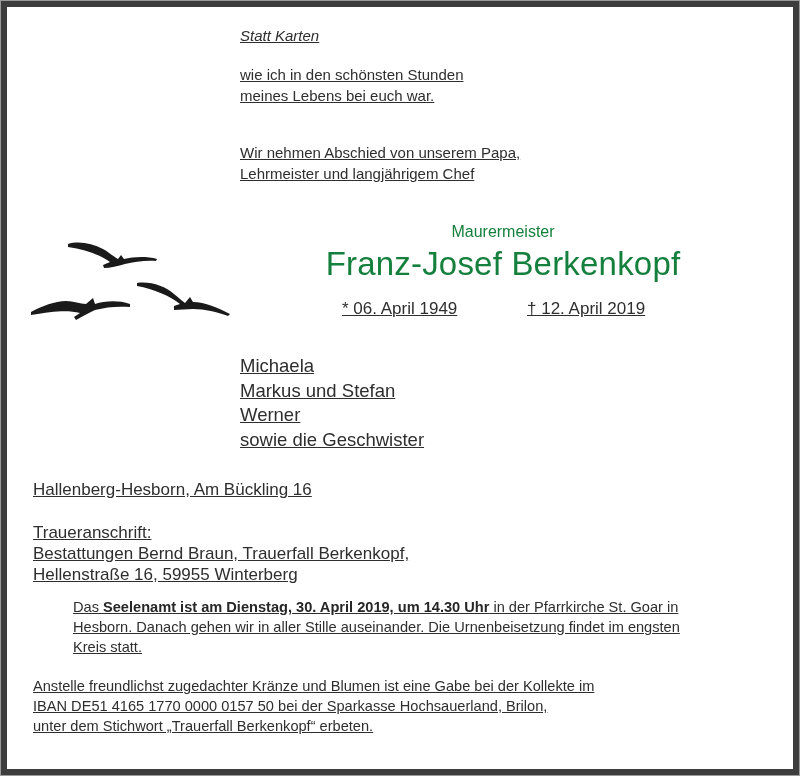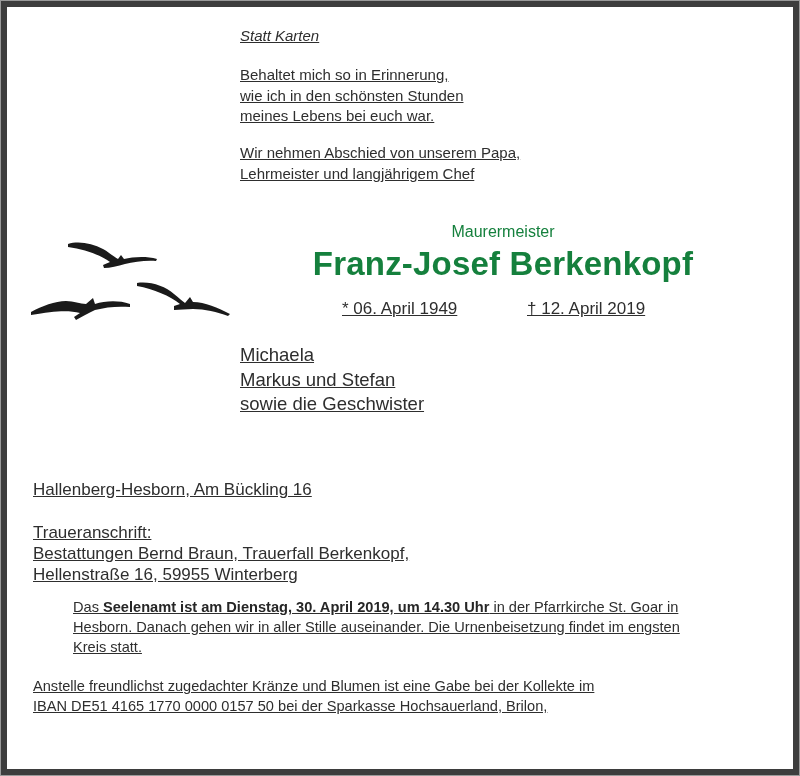--- a/index.html
+++ b/index.html
@@ -17,38 +17,37 @@
     color: #2e2e2e;
     text-decoration: underline;
   }
   .small { font-size: 15px; line-height: 20.5px; }
   .italic { font-style: italic; }
   .mid { font-size: 16px; }
   .big { font-size: 18.5px; line-height: 24.5px; }
   .addr { font-size: 17px; line-height: 21px; }
   .para { font-size: 14.6px; line-height: 20px; }
   .name {
-    font-size: 33px; font-weight: bold; color: #333333; letter-spacing: 0.2px;
+    font-size: 33px; font-weight: normal; color: #333333; letter-spacing: 0.2px;
   }
   .center-block {
     position: absolute; left: 300px; width: 406px; text-align: center;
     font-family: "Liberation Sans", sans-serif; color: #15803d; white-space: nowrap;
   }
   b { font-weight: bold; color: #262626; }
   .birds { position: absolute; left: 0; top: 0; }
 </style>
 </head>
 <body>
 
 <div class="frame"></div>
 
 <div class="t small italic" style="left:240px; top:26px;">Statt Karten</div>
 
 <div class="t small" style="left:240px; top:65px;">
-  <div>Behaltet mich so in Erinnerung,</div>
   <div>wie ich in den schönsten Stunden</div>
   <div>meines Lebens bei euch war.</div>
 </div>
 
 <div class="t small" style="left:240px; top:143px;">
   <div>Wir nehmen Abschied von unserem Papa,</div>
   <div>Lehrmeister und langjährigem Chef</div>
 </div>
 
 <svg class="birds" width="240" height="330" viewBox="0 0 240 330">
@@ -63,36 +62,38 @@
   </g>
 </svg>
 
 <div class="center-block mid" style="top:223px;">Maurermeister</div>
 
 <div class="center-block name" style="top:245px;">Franz-Josef Berkenkopf</div>
 
 <div class="t" style="left:342px; top:299px; font-size:17px;">* 06. April 1949</div>
 <div class="t" style="left:527px; top:299px; font-size:17px;">† 12. April 2019</div>
 
-<div class="t big" style="left:240px; top:343px;">
+<div class="t big" style="left:240px; top:354px;">
   <div>Michaela</div>
   <div>Markus und Stefan</div>
+  <div>Werner</div>
   <div>sowie die Geschwister</div>
 </div>
 
 <div class="t addr" style="left:33px; top:479px;">Hallenberg-Hesborn, Am Bückling 16</div>
 
 <div class="t addr" style="left:33px; top:522px;">
   <div>Traueranschrift:</div>
   <div>Bestattungen Bernd Braun, Trauerfall Berkenkopf,</div>
   <div>Hellenstraße 16, 59955 Winterberg</div>
 </div>
 
 <div class="t para" style="left:33px; top:597px;margin-left:40px;">
   <div><span>Das </span><b>Seelenamt ist am Dienstag, 30. April 2019, um 14.30 Uhr</b><span> in der Pfarrkirche St. Goar in</span></div>
   <div>Hesborn. Danach gehen wir in aller Stille auseinander. Die Urnenbeisetzung findet im engsten</div>
   <div>Kreis statt.</div>
 </div>
 
 <div class="t para" style="left:33px; top:676px;">
   <div>Anstelle freundlichst zugedachter Kränze und Blumen ist eine Gabe bei der Kollekte im</div>
   <div>IBAN DE51 4165 1770 0000 0157 50 bei der Sparkasse Hochsauerland, Brilon,</div>
+  <div>unter dem Stichwort „Trauerfall Berkenkopf“ erbeten.</div>
 </div>
 
 </body></html>

